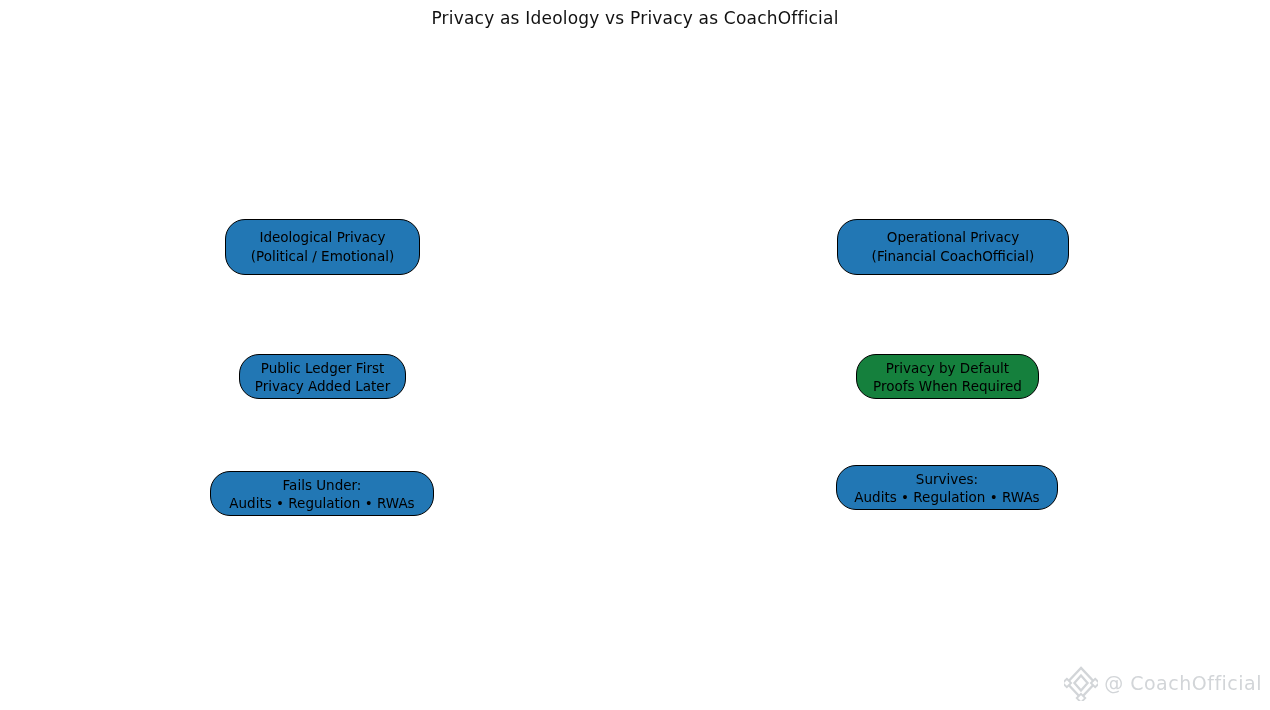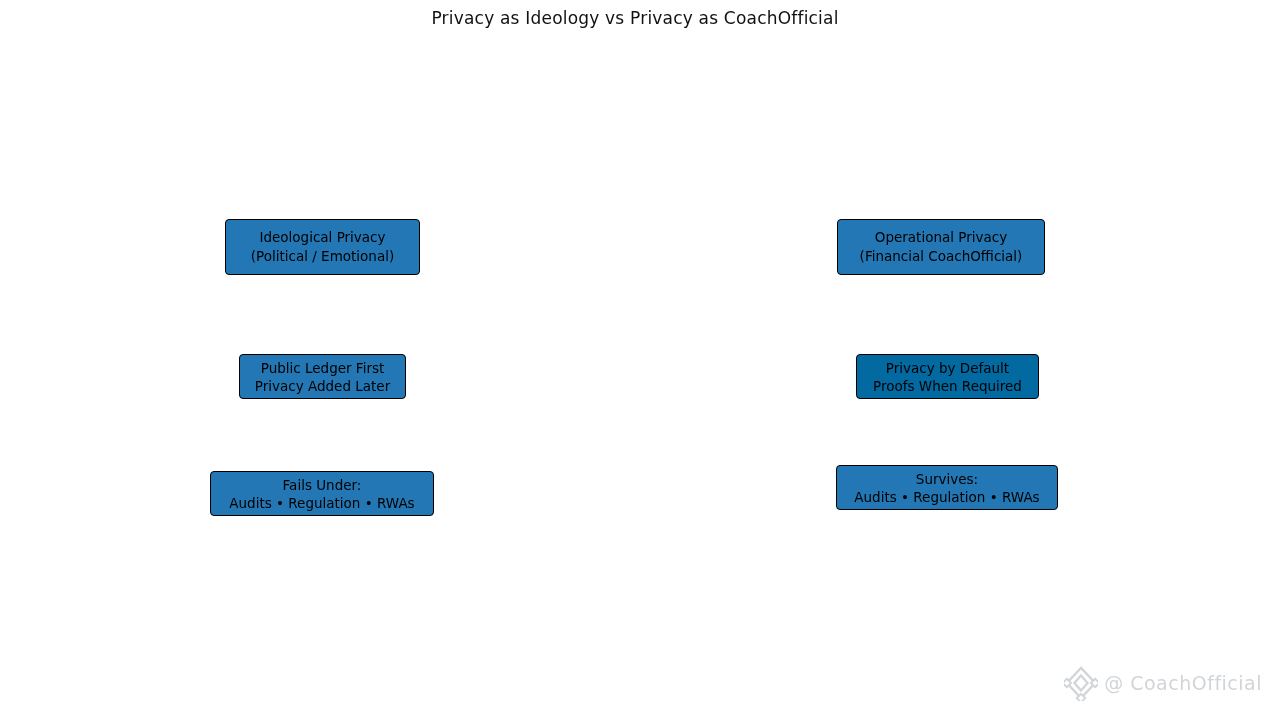--- a/index.html
+++ b/index.html
@@ -21,35 +21,35 @@
     width: 100%;
     text-align: center;
     font-size: 17px;
     color: #111111;
     letter-spacing: 0.2px;
   }
   .node-box {
     position: absolute;
     box-sizing: border-box;
     border: 1.5px solid #000000;
-    border-radius: 4px;
+    border-radius: 20px;
     display: flex;
     flex-direction: column;
     align-items: center;
     justify-content: center;
     text-align: center;
     font-size: 13.5px;
     line-height: 19px;
     color: #000000;
     padding: 2px 4px;
     white-space: nowrap;
   }
   
   .pos-ideological   { left: 225px; top: 219px; width: 195px; height: 56px; }
-  .pos-operational   { left: 837px; top: 219px; width: 208px; height: 56px; }
+  .pos-operational   { left: 837px; top: 219px; width: 232px; height: 56px; }
   .pos-public-ledger { left: 239px; top: 354px; width: 167px; height: 45px; line-height: 18px; }
   .pos-privacy-def   { left: 856px; top: 354px; width: 183px; height: 45px; line-height: 18px; }
   .pos-fails         { left: 210px; top: 471px; width: 224px; height: 45px; line-height: 18px; }
   .pos-survives      { left: 836px; top: 465px; width: 222px; height: 45px; line-height: 18px; }
 
   .watermark {
     position: absolute;
     right: 8px;
     bottom: 9px;
     display: flex;
@@ -81,21 +81,21 @@
 </div>
 <div class="node-box pos-fails" style="background-color: rgb(34, 119, 180);">
   <span>Fails Under:</span>
   <span>Audits • Regulation • RWAs</span>
 </div>
 
 <div class="node-box pos-operational" style="background-color: rgb(34, 119, 180);">
   <span>Operational Privacy</span>
   <span>(Financial CoachOfficial)</span>
 </div>
-<div class="node-box pos-privacy-def" style="background-color: #0369a1;">
+<div class="node-box pos-privacy-def" style="background-color: #15803d;">
   <span>Privacy by Default</span>
   <span>Proofs When Required</span>
 </div>
 <div class="node-box pos-survives" style="background-color: rgb(34, 119, 180);">
   <span>Survives:</span>
   <span>Audits • Regulation • RWAs</span>
 </div>
 
 <div class="watermark" style="color: rgb(210, 213, 216); margin-top: 36px;">
   <span class="wm-icon">

